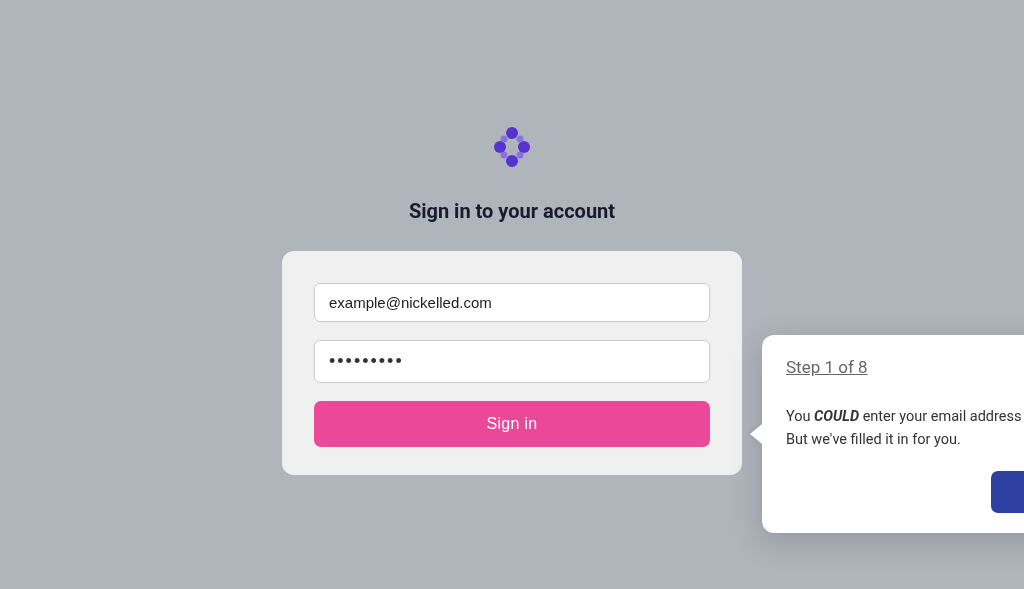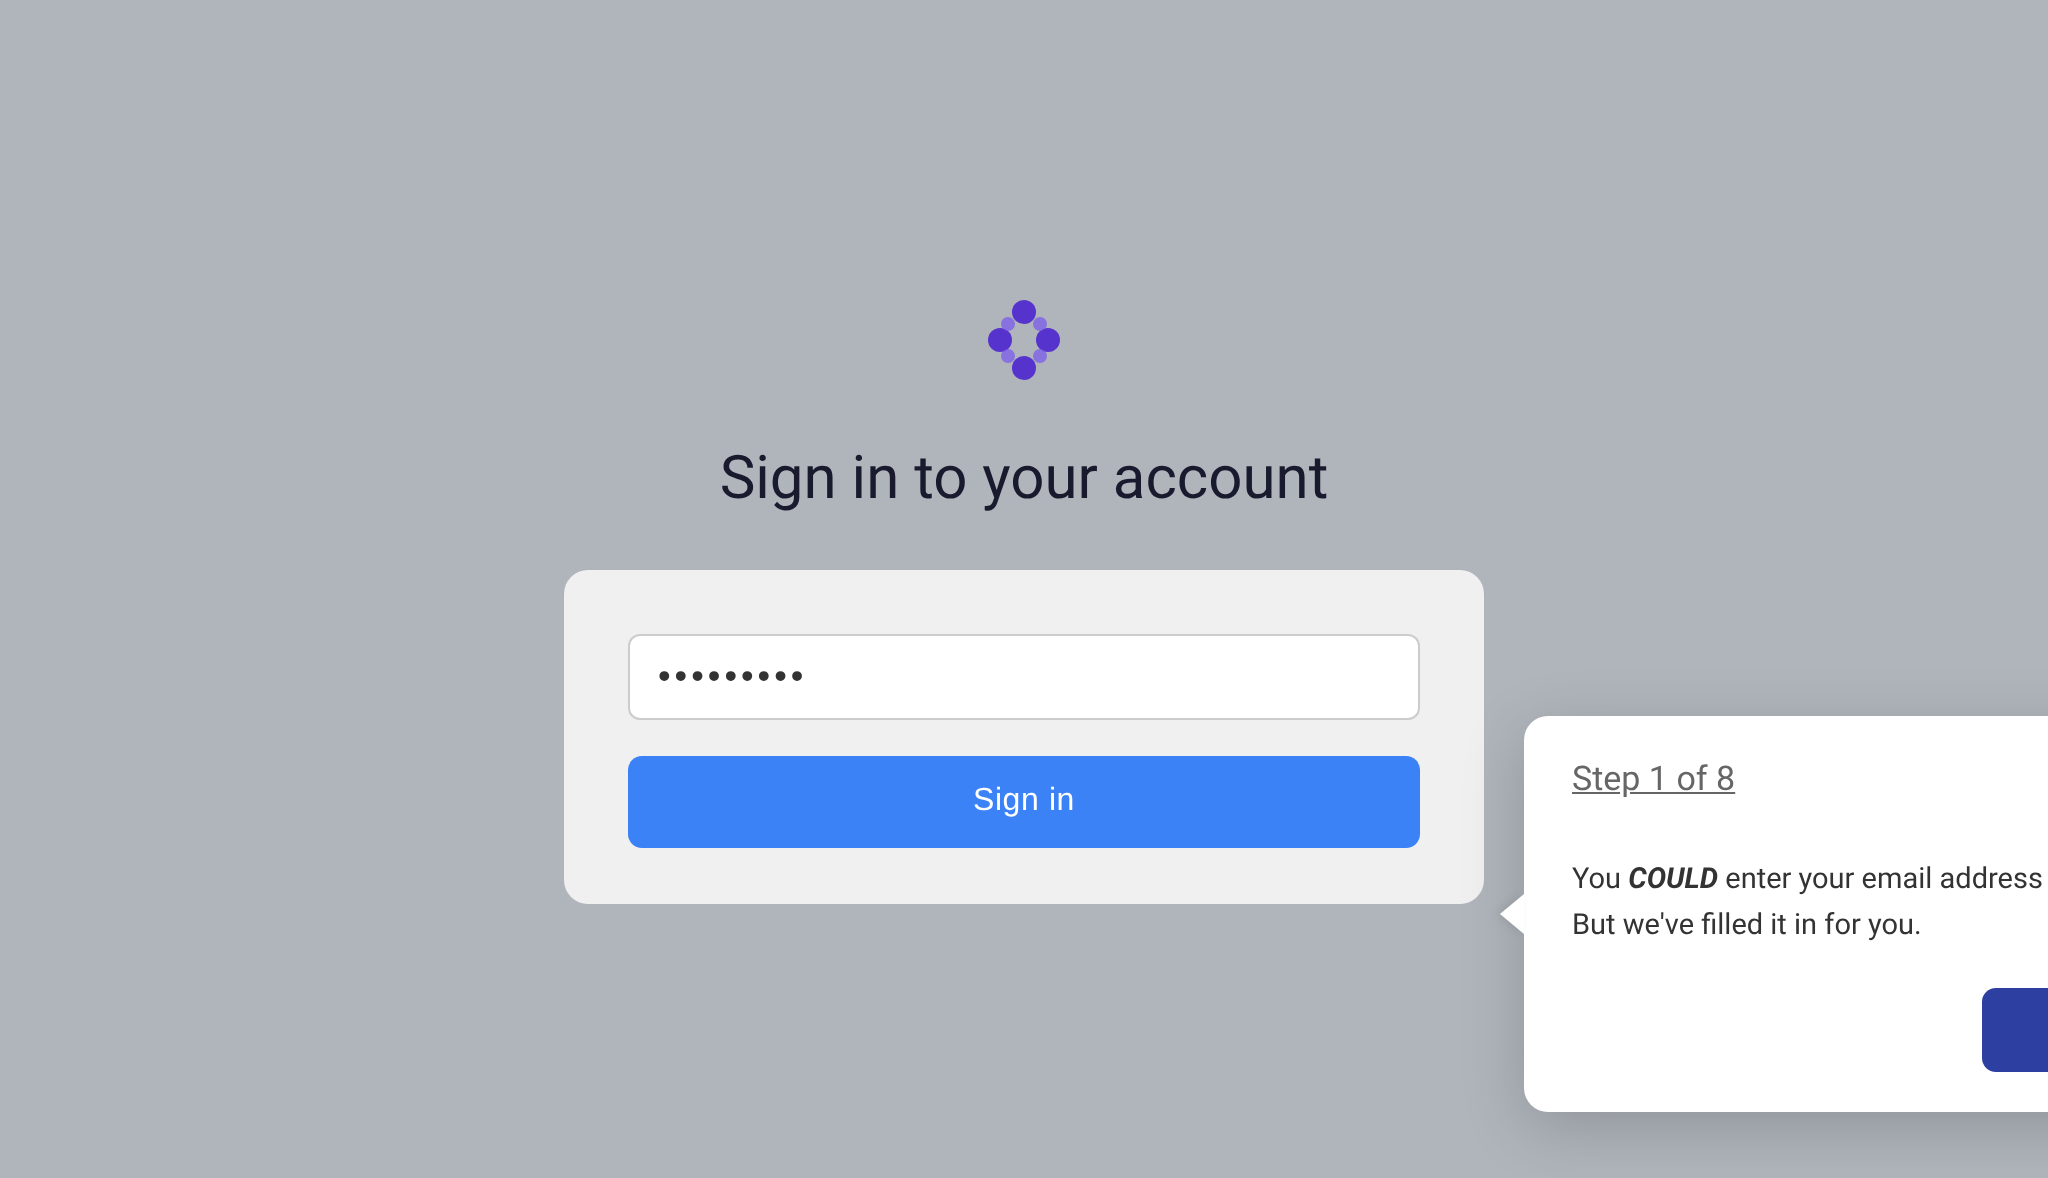--- a/index.html
+++ b/index.html
@@ -26,22 +26,22 @@
     .logo {
       margin-bottom: 16px;
     }
 
     .logo svg {
       width: 64px;
       height: 64px;
     }
 
     .page-title {
-      font-size: 30px;
-      font-weight: 400;
+      font-size: 20px;
+      font-weight: 700;
       color: #1a1a2e;
       margin-bottom: 28px;
       text-align: left;
     }
 
     .login-card {
       background: #f0f0f0;
       border-radius: 12px;
       padding: 32px 32px 28px 32px;
       width: 460px;
@@ -97,21 +97,21 @@
 
     .forgot-link {
       font-size: 14px;
       color: #3939b5;
       text-decoration: none;
       cursor: pointer;
     }
 
     .signin-btn {
       width: 100%;
-      background: #3b82f6;
+      background: #ec4899;
       color: #fff;
       border: none;
       border-radius: 7px;
       padding: 14px;
       font-size: 16px;
       font-weight: 500;
       cursor: pointer;
       letter-spacing: 0.3px;
     }
 
@@ -208,20 +208,21 @@
       <circle cx="24" cy="40" r="3.5" fill="#7755ee" opacity="0.7"></circle>
       <circle cx="40" cy="40" r="3.5" fill="#7755ee" opacity="0.7"></circle>
     </svg>
   </div>
 
   <h1 class="page-title">Sign in to your account</h1>
 
   <div class="login-card">
 
     
+    <input class="text-input" type="text" value="example@nickelled.com" placeholder="example@nickelled.com" style="">
 
     
     <input class="text-input password-input" type="password" value="password1" style="">
 
     
 
     
     <button class="signin-btn">Sign in</button>
   </div>
 

